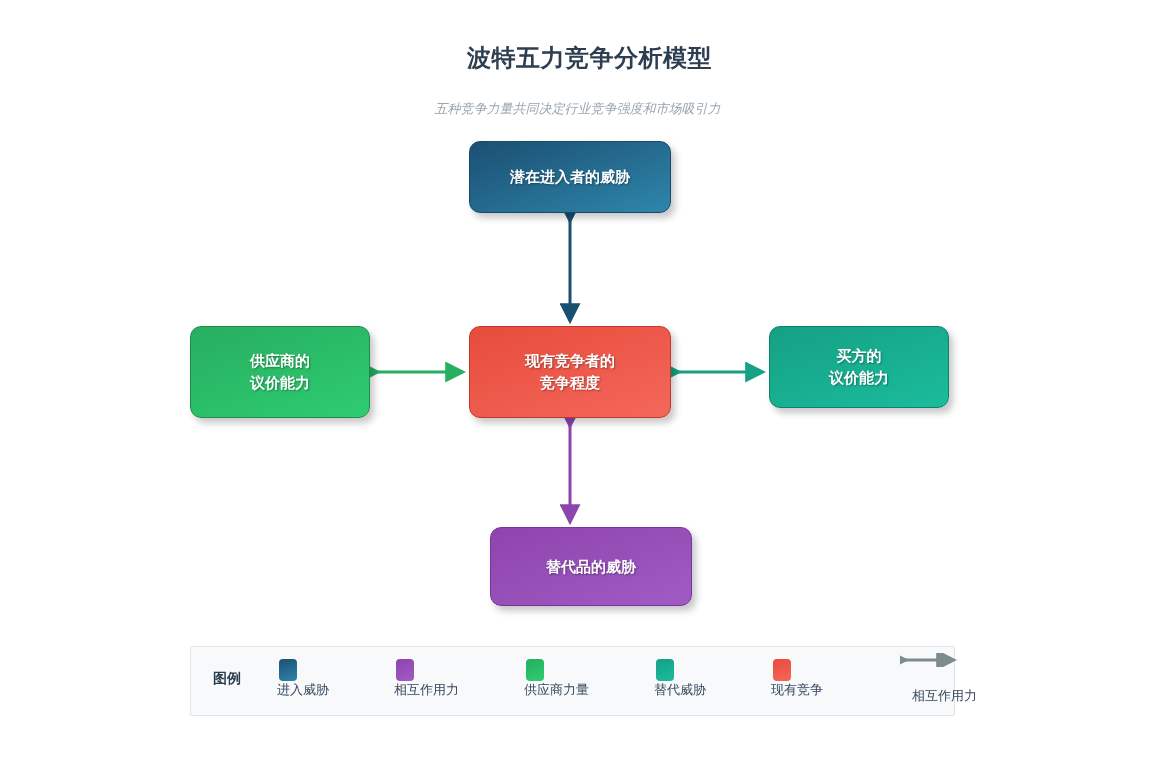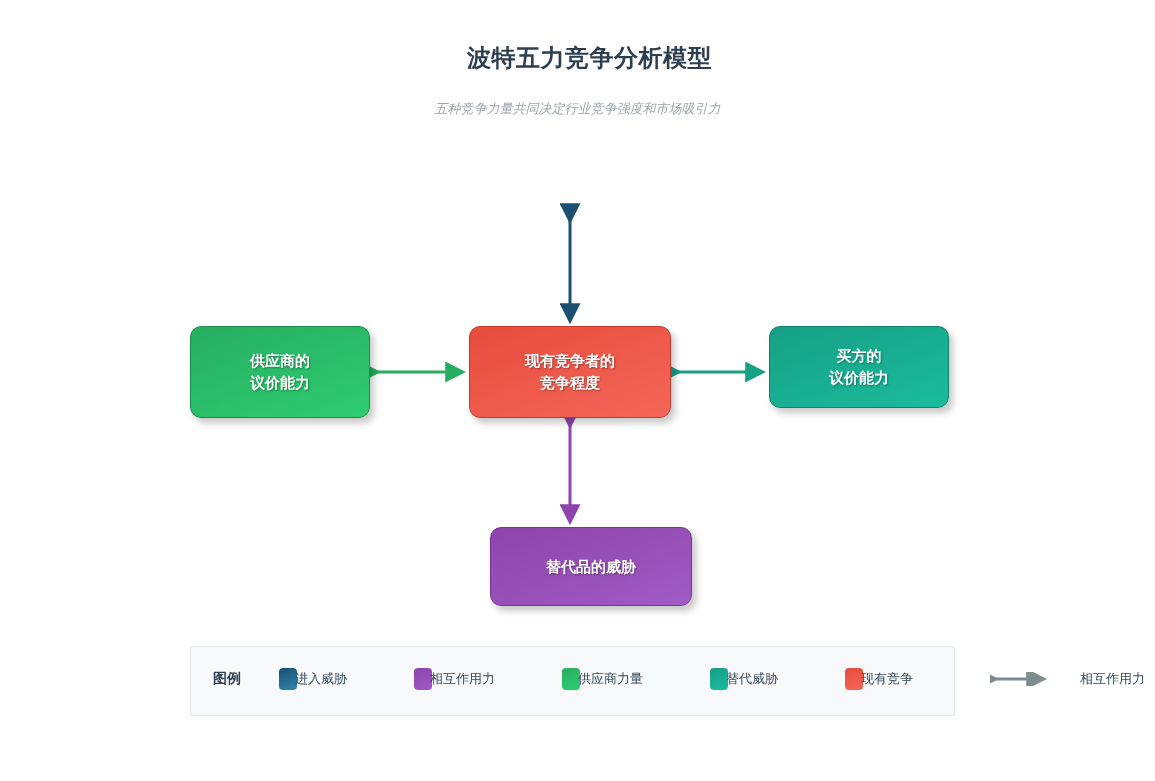--- a/index.html
+++ b/index.html
@@ -120,23 +120,23 @@
   }
   .legend-title {
     font-size: 14px;
     font-weight: bold;
     color: #2c3e50;
     margin-right: 38px;
     white-space: nowrap;
   }
   .legend-item {
     display: flex;
-    align-items: center;
     margin-right: 67px;
     white-space: nowrap;
+    flex-direction: column;
   }
   .legend-item:last-child { margin-right: 2px; gap: 20px; }
   .swatch {
     width: 18px;
     height: 22px;
     border-radius: 4px;
     flex: 0 0 auto;
   }
   .legend-label {
     font-size: 13px;
@@ -189,20 +189,23 @@
 
     <line x1="570" y1="220" x2="570" y2="320" stroke="#1b4f72" stroke-width="3" marker-start="url(#ah-blue-s)" marker-end="url(#ah-blue-e)"></line>
 
     <line x1="377" y1="372" x2="462" y2="372" stroke="#27ae60" stroke-width="3" marker-start="url(#ah-green-s)" marker-end="url(#ah-green-e)"></line>
 
     <line x1="678" y1="372" x2="762" y2="372" stroke="#16a085" stroke-width="3" marker-start="url(#ah-teal-s)" marker-end="url(#ah-teal-e)"></line>
 
     <line x1="570" y1="425" x2="570" y2="521" stroke="#8e44ad" stroke-width="3" marker-start="url(#ah-purple-s)" marker-end="url(#ah-purple-e)"></line>
   </svg>
 
+  <div class="force-box box-entrants">
+    <span>潜在进入者的威胁</span>
+  </div>
 
   <div class="force-box box-suppliers">
     <div>
       <div>供应商的</div>
       <div>议价能力</div>
     </div>
   </div>
 
   <div class="force-box box-rivalry">
     <div>

